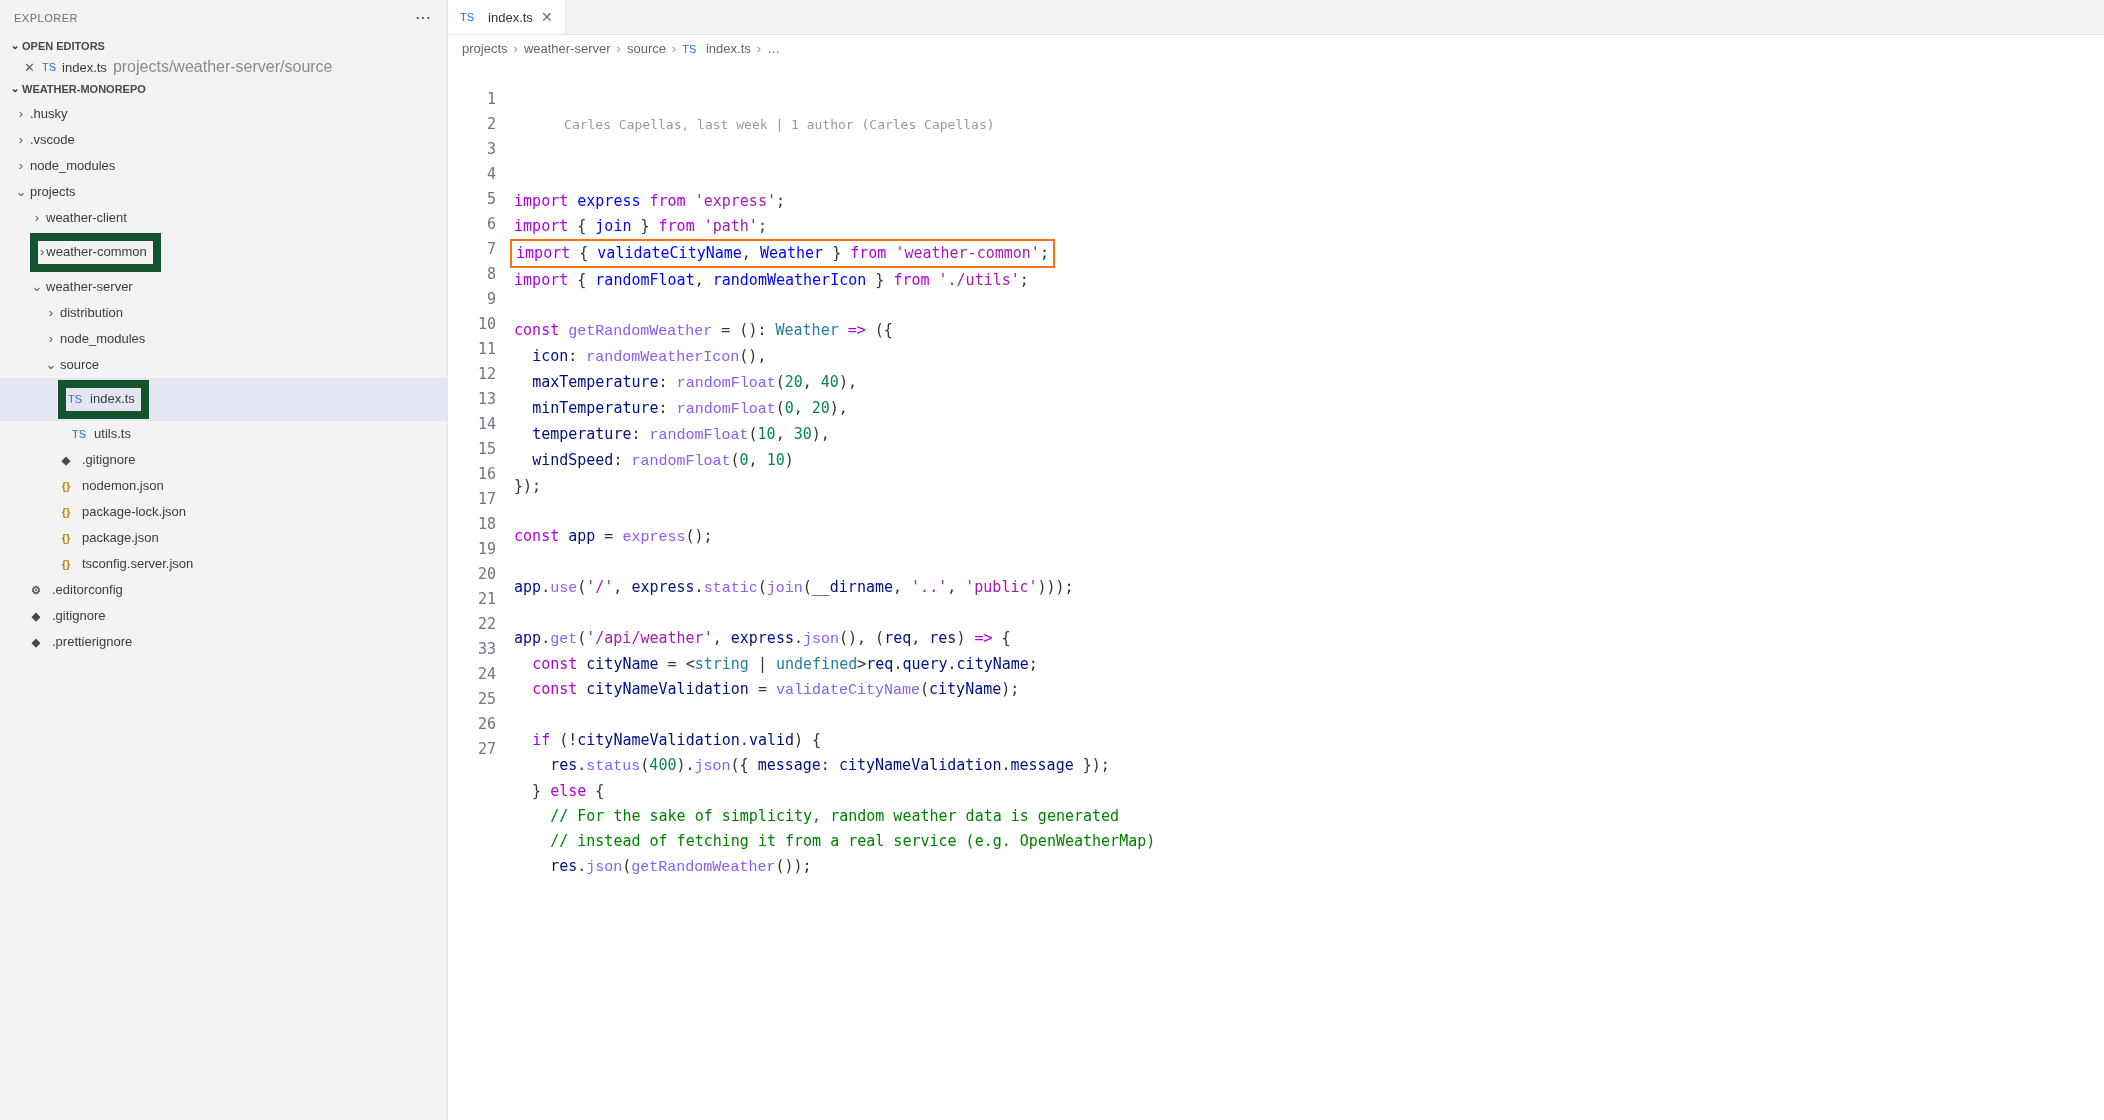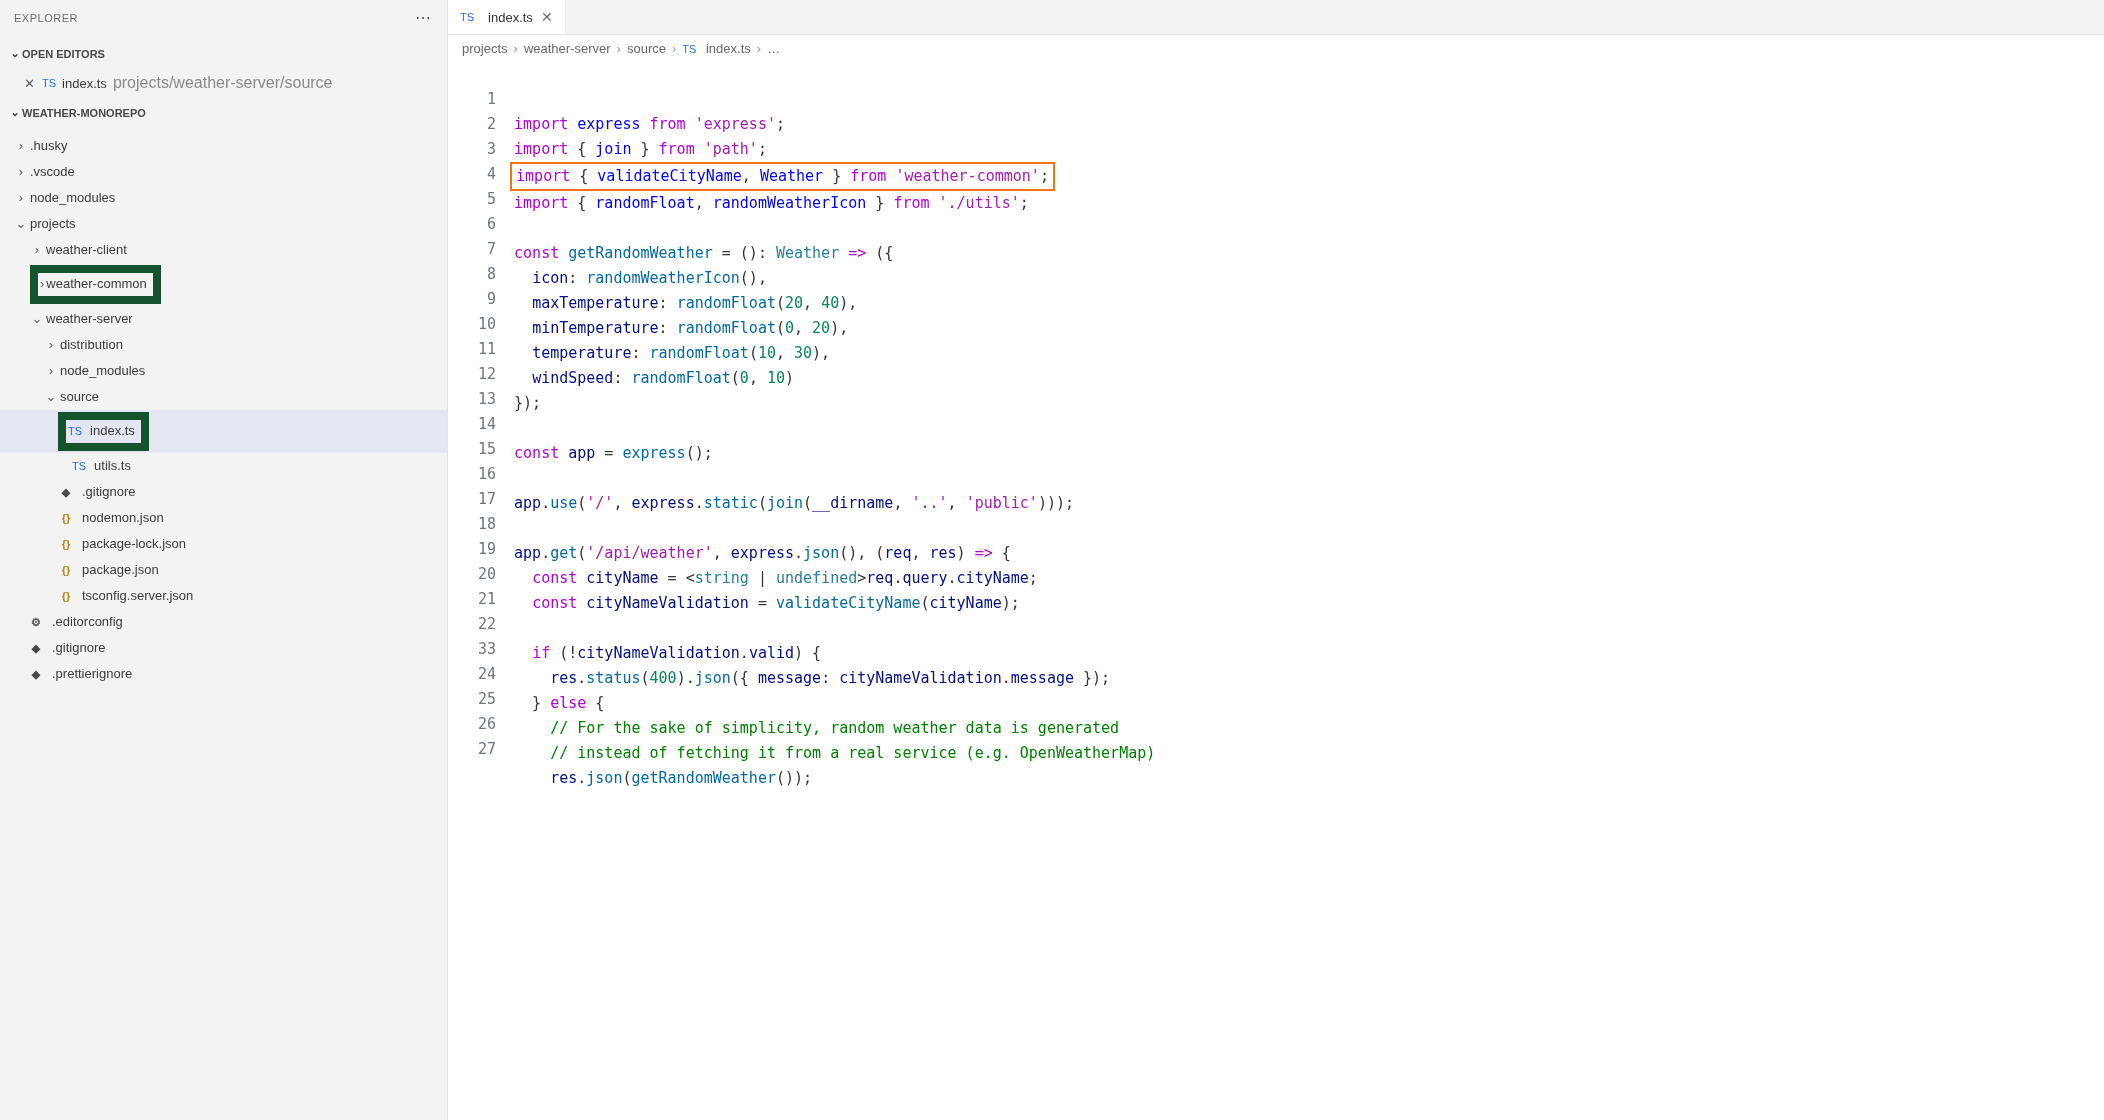--- a/index.html
+++ b/index.html
@@ -12,21 +12,20 @@
       color: #333;
       overflow: hidden;
     }
     .sidebar {
       width: 448px;
       background: #f3f3f3;
       border-right: 1px solid #e5e5e5;
       display: flex;
       flex-direction: column;
       overflow-y: auto;
-      gap: 8px;
     }
     .sidebar-header {
       display: flex;
       justify-content: space-between;
       align-items: center;
       padding: 8px 14px;
       font-size: 11px;
       font-weight: 400;
       color: #6d6d6d;
       letter-spacing: 0.5px;
@@ -127,21 +126,21 @@
       user-select: none;
     }
     .codelines { flex: 1; white-space: pre; padding-right: 20px; }
     .blame { color: #9a9a9a; font-style: normal; font-size: 13px; padding-left: 50px; padding-bottom: 2px; }
     .tok-kw { color: #af00db; }
     .tok-var { color: #0000ff; }
     .tok-typeref { color: #267f99; }
     .tok-str { color: #a21caf; }
     .tok-num { color: #098658; }
     .tok-prop { color: #001080; }
-    .tok-call { color: #0369a1; }
+    .tok-call { color: #8b5cf6; font-family: Liberation Mono, monospace; }
     .tok-comment { color: #008000; }
     .tok-param { color: #001080; }
     .line-hl { border: 2px solid #f97316; display: inline-block; padding: 0 4px; margin-left: -4px; }
   </style>
 </head>
 <body>
 
 <div class="sidebar">
   <div class="sidebar-header">
     <span>EXPLORER</span>
@@ -302,15 +301,16 @@
         <div>20</div>
         <div>21</div>
         <div>22</div>
         <div>33</div>
         <div>24</div>
         <div>25</div>
         <div>26</div>
         <div>27</div>
       </div>
     <div class="codelines" id="codelines">
+      <div class="blame">Carles Capellas, last week | 1 author (Carles Capellas)</div>
     <div><span class="tok-kw">import</span> <span class="tok-var">express</span> <span class="tok-kw">from</span> <span class="tok-str">'express'</span>;</div><div><span class="tok-kw">import</span> { <span class="tok-var">join</span> } <span class="tok-kw">from</span> <span class="tok-str">'path'</span>;</div><div><span class="line-hl"><span class="tok-kw">import</span> { <span class="tok-var">validateCityName</span>, <span class="tok-var">Weather</span> } <span class="tok-kw">from</span> <span class="tok-str">'weather-common'</span>;</span></div><div><span class="tok-kw">import</span> { <span class="tok-var">randomFloat</span>, <span class="tok-var">randomWeatherIcon</span> } <span class="tok-kw">from</span> <span class="tok-str">'./utils'</span>;</div><div>&nbsp;</div><div><span class="tok-kw">const</span> <span class="tok-call">getRandomWeather</span> = (): <span class="tok-typeref">Weather</span> <span class="tok-kw">=&gt;</span> ({</div><div>  <span class="tok-prop">icon</span>: <span class="tok-call">randomWeatherIcon</span>(),</div><div>  <span class="tok-prop">maxTemperature</span>: <span class="tok-call">randomFloat</span>(<span class="tok-num">20</span>, <span class="tok-num">40</span>),</div><div>  <span class="tok-prop">minTemperature</span>: <span class="tok-call">randomFloat</span>(<span class="tok-num">0</span>, <span class="tok-num">20</span>),</div><div>  <span class="tok-prop">temperature</span>: <span class="tok-call">randomFloat</span>(<span class="tok-num">10</span>, <span class="tok-num">30</span>),</div><div>  <span class="tok-prop">windSpeed</span>: <span class="tok-call">randomFloat</span>(<span class="tok-num">0</span>, <span class="tok-num">10</span>)</div><div>});</div><div>&nbsp;</div><div><span class="tok-kw">const</span> <span class="tok-prop">app</span> = <span class="tok-call">express</span>();</div><div>&nbsp;</div><div><span class="tok-prop">app</span>.<span class="tok-call">use</span>(<span class="tok-str">'/'</span>, <span class="tok-prop">express</span>.<span class="tok-call">static</span>(<span class="tok-call">join</span>(<span class="tok-prop">__dirname</span>, <span class="tok-str">'..'</span>, <span class="tok-str">'public'</span>)));</div><div>&nbsp;</div><div><span class="tok-prop">app</span>.<span class="tok-call">get</span>(<span class="tok-str">'/api/weather'</span>, <span class="tok-prop">express</span>.<span class="tok-call">json</span>(), (<span class="tok-param">req</span>, <span class="tok-param">res</span>) <span class="tok-kw">=&gt;</span> {</div><div>  <span class="tok-kw">const</span> <span class="tok-prop">cityName</span> = &lt;<span class="tok-typeref">string</span> | <span class="tok-typeref">undefined</span>&gt;<span class="tok-prop">req</span>.<span class="tok-prop">query</span>.<span class="tok-prop">cityName</span>;</div><div>  <span class="tok-kw">const</span> <span class="tok-prop">cityNameValidation</span> = <span class="tok-call">validateCityName</span>(<span class="tok-prop">cityName</span>);</div><div>&nbsp;</div><div>  <span class="tok-kw">if</span> (!<span class="tok-prop">cityNameValidation</span>.<span class="tok-prop">valid</span>) {</div><div>    <span class="tok-prop">res</span>.<span class="tok-call">status</span>(<span class="tok-num">400</span>).<span class="tok-call">json</span>({ <span class="tok-prop">message</span>: <span class="tok-prop">cityNameValidation</span>.<span class="tok-prop">message</span> });</div><div>  } <span class="tok-kw">else</span> {</div><div>    <span class="tok-comment">// For the sake of simplicity, random weather data is generated</span></div><div>    <span class="tok-comment">// instead of fetching it from a real service (e.g. OpenWeatherMap)</span></div><div>    <span class="tok-prop">res</span>.<span class="tok-call">json</span>(<span class="tok-call">getRandomWeather</span>());</div></div>
   </div>
 </div>
 
 </body></html>

